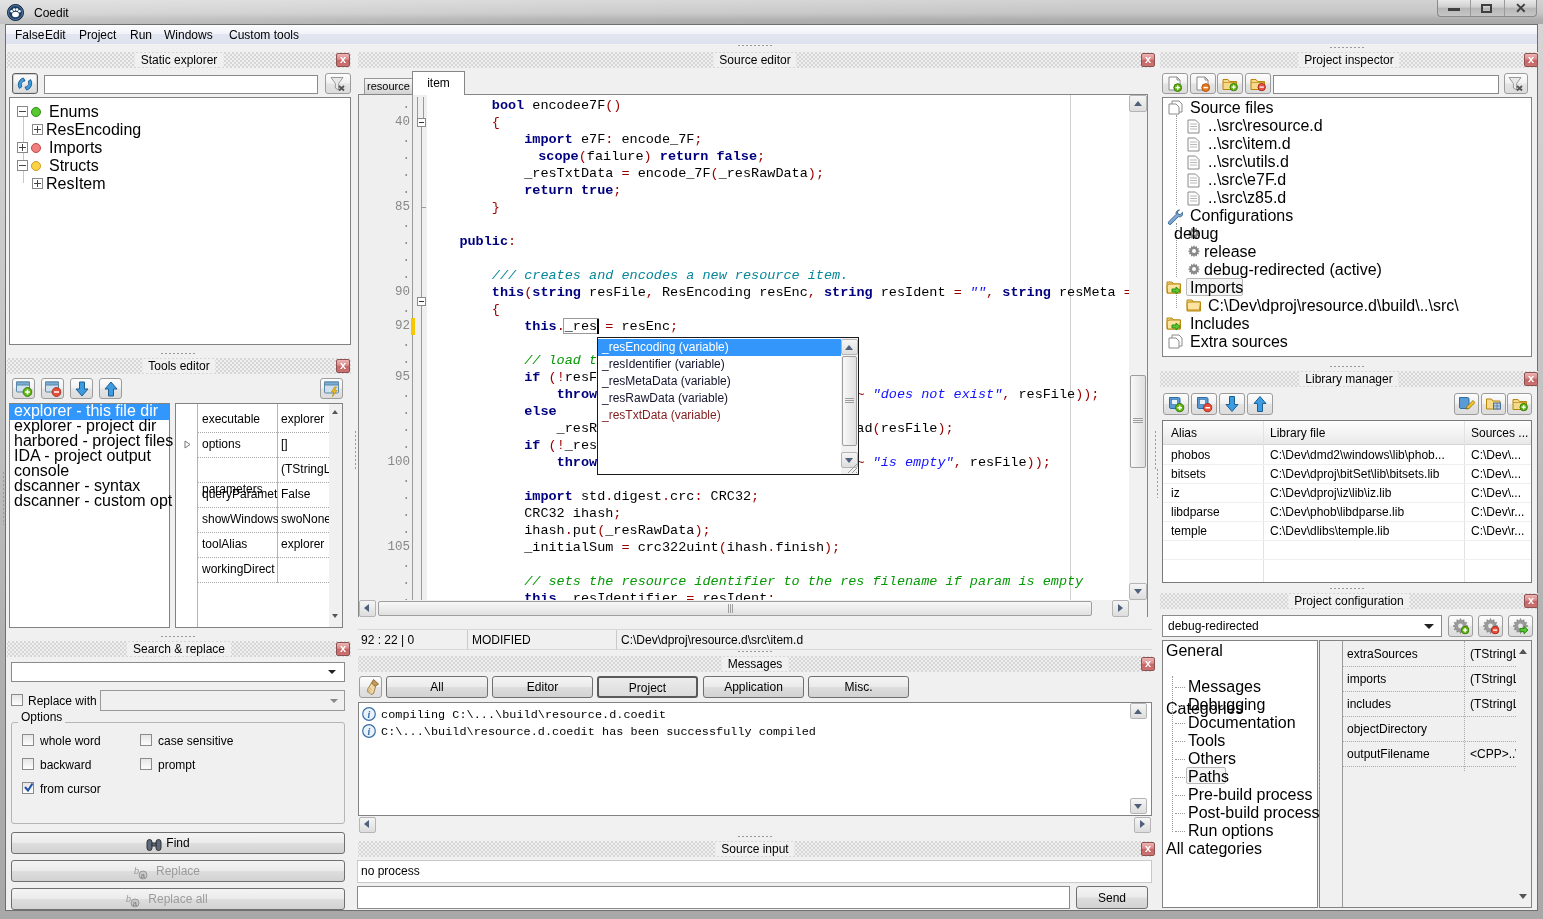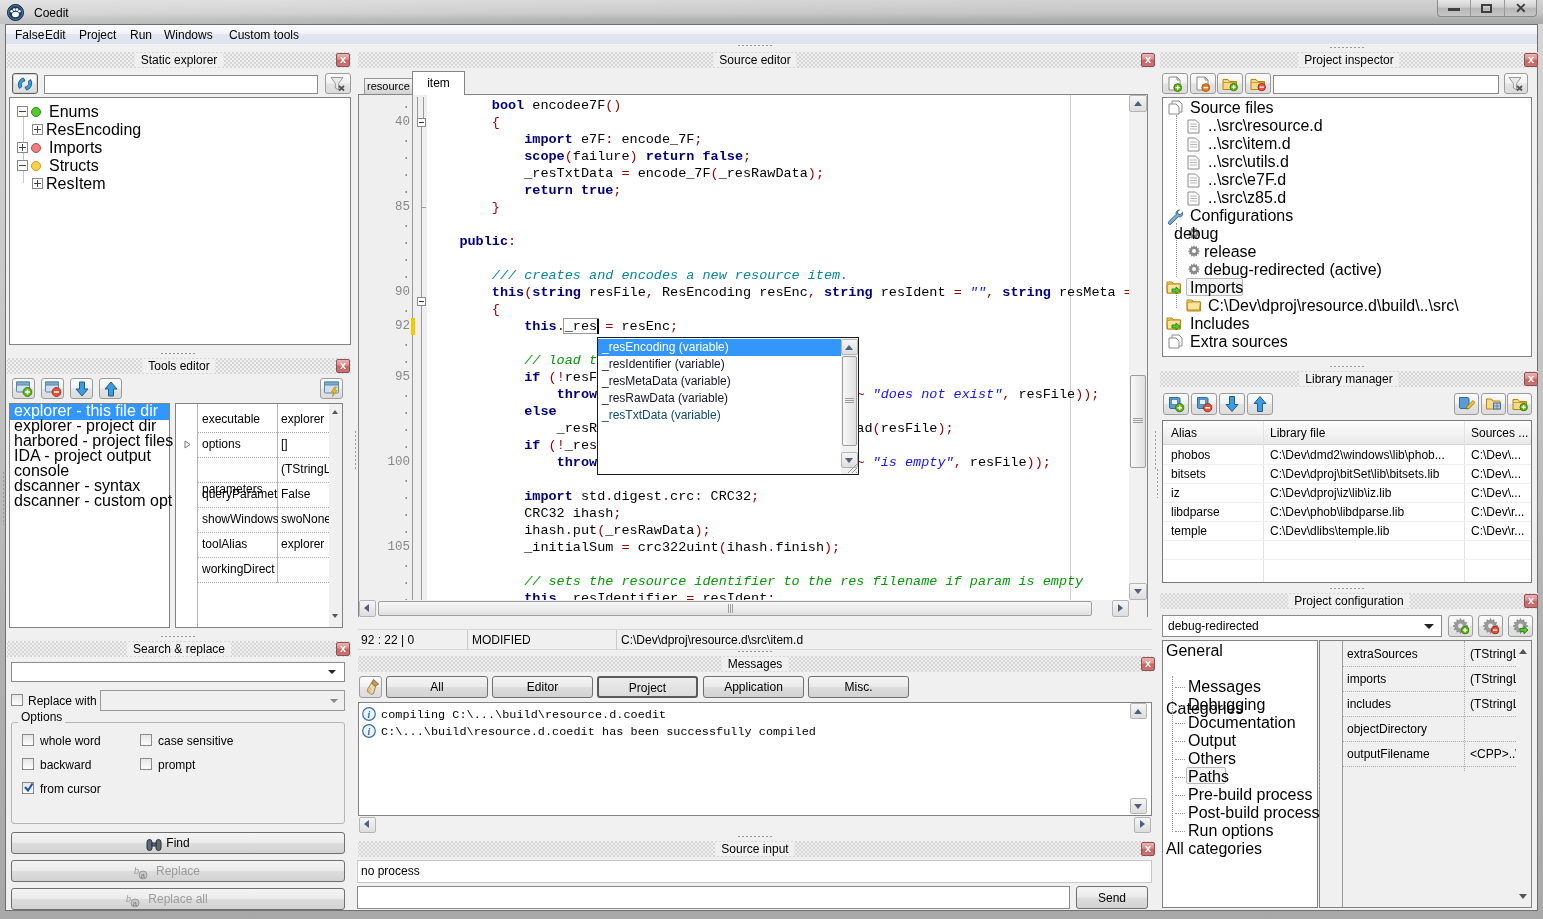--- a/index.html
+++ b/index.html
@@ -317,21 +317,21 @@
 <div class="gut" style="left:362px;top:522px">.</div>
 <div class="gut" style="left:362px;top:539px">105</div>
 <div class="gut" style="left:362px;top:556px">.</div>
 <div class="gut" style="left:362px;top:573px">.</div>
 <div class="gut" style="left:362px;top:590px">.</div>
 <div class="abs" style="left:411px;top:318px;width:4px;height:17px;background:#f5c800"></div>
 
 <div class="cl" style="left:427px;top:97px">        <span class="k">bool</span> encodee7F<span class="o">()</span></div>
 <div class="cl" style="left:427px;top:114px">        <span class="o">{</span></div>
 <div class="cl" style="left:427px;top:131px">            <span class="k">import</span> e7F<span class="o">:</span> encode_7F<span class="o">;</span></div>
-<div class="cl" style="left:427px;top:148px">            <span class="k">scope</span><span class="o">(</span>failure<span class="o">)</span> <span class="k">return</span> <span class="k">false</span><span class="o">;</span></div>
+<div class="cl" style="left:441px;top:148px">            <span class="k">scope</span><span class="o">(</span>failure<span class="o">)</span> <span class="k">return</span> <span class="k">false</span><span class="o">;</span></div>
 <div class="cl" style="left:427px;top:165px">            _resTxtData <span class="o">=</span> encode_7F<span class="o">(</span>_resRawData<span class="o">);</span></div>
 <div class="cl" style="left:427px;top:182px">            <span class="k">return</span> <span class="k">true</span><span class="o">;</span></div>
 <div class="cl" style="left:427px;top:199px">        <span class="o">}</span></div>
 <div class="cl" style="left:427px;top:233px">    <span class="k">public</span><span class="o">:</span></div>
 <div class="cl" style="left:427px;top:267px">        <span class="dc">/// creates and encodes a new resource item.</span></div>
 <div class="cl" style="left:427px;top:284px">        <span class="k">this</span><span class="o">(</span><span class="k">string</span> resFile<span class="o">,</span> ResEncoding resEnc<span class="o">,</span> <span class="k">string</span> resIdent <span class="o">=</span> <span class="s">""</span><span class="o">,</span> <span class="k">string</span> resMeta <span class="o">=</span></div>
 <div class="cl" style="left:427px;top:301px">        <span class="o">{</span></div>
 <div class="cl" style="left:427px;top:318px">            <span class="k">this</span><span class="o">.</span>_res <span class="o">=</span> resEnc<span class="o">;</span></div>
 <div class="abs" style="left:563px;top:318px;width:36px;height:16px;border:1px solid #9a9a9a"></div>
 <div class="abs" style="left:597px;top:319px;width:2px;height:15px;background:#000"></div>
@@ -370,21 +370,21 @@
 <div class="abs" style="left:472px;top:633px">MODIFIED</div>
 <div class="abs" style="left:616px;top:630px;width:1px;height:19px;background:#c9c9c9"></div>
 <div class="abs" style="left:621px;top:633px">C:\Dev\dproj\resource.d\src\item.d</div>
 
 <div class="abs" style="left:597px;top:337px;width:262px;height:138px;background:#fff;border:1px solid #1a1a1a"></div>
 <div class="abs" style="left:598px;top:339px;width:243px;height:17px;background:#3296fa"></div>
 <div class="abs" style="left:602px;top:340px;color:#fff;line-height:15px">_resEncoding (variable)</div>
 <div class="abs" style="left:602px;top:357px;line-height:15px;color:#14142d">_resIdentifier (variable)</div>
 <div class="abs" style="left:602px;top:374px;line-height:15px;color:#14142d">_resMetaData (variable)</div>
 <div class="abs" style="left:602px;top:391px;line-height:15px;color:#14142d">_resRawData (variable)</div>
-<div class="abs" style="left:602px;top:408px;line-height:15px;color:#0c4a6e">_resTxtData (variable)</div>
+<div class="abs" style="left:602px;top:408px;line-height:15px;color:#7f1d1d">_resTxtData (variable)</div>
 <div class="abs" style="left:841px;top:338px;width:17px;height:136px;background:#f1f1f1"></div>
 <div class="abs" style="left:841px;top:339px;width:17px;height:16px;background:linear-gradient(180deg,#f5f5f5,#ddd);border:1px solid #b5b5b5;border-radius:2px"></div>
 <div class="abs" style="left:845px;top:345px;width:0;height:0;border-left:4px solid transparent;border-right:4px solid transparent;border-bottom:5px solid #50607a"></div>
 <div class="abs" style="left:841px;top:452px;width:17px;height:16px;background:linear-gradient(180deg,#f5f5f5,#ddd);border:1px solid #b5b5b5;border-radius:2px"></div>
 <div class="abs" style="left:845px;top:458px;width:0;height:0;border-left:4px solid transparent;border-right:4px solid transparent;border-top:5px solid #50607a"></div>
 <div class="abs" style="left:842px;top:356px;width:15px;height:90px;background:linear-gradient(90deg,#f8f8f8,#e0e0e0);border:1px solid #9e9e9e;border-radius:2px"></div>
 <div class="abs" style="left:845px;top:398px;width:9px;height:1px;background:#9e9e9e;box-shadow:0 2px #9e9e9e,0 4px #9e9e9e"></div>
 <svg class="abs" style="left:846px;top:462px" width="12" height="12">
     <path d="M11 2 L2 11 M11 6 L6 11 M11 10 L10 11" stroke="#9a9a9a" stroke-width="1"></path>
   </svg>
@@ -647,21 +647,21 @@
       <path d="M9 12.6 h4 v-2.2 l4 3.7 -4 3.7 v-2.2 h-4z" fill="#58c832" stroke="#2e8c12" transform="translate(-1.5,-1.5)"></path>
     </svg>
 </div>
 <div class="wbox" style="left:1162px;top:640px;width:156px;height:268px"></div>
 <div class="trow" style="left:1166px;top:642px">General</div>
 <div class="trow" style="left:1166px;top:700px">Categories</div>
 <div class="abs" style="left:1172px;top:676px;width:1px;height:156px;border-left:1px dotted #999"></div>
 <div class="trow dots" style="left:1188px;top:678px">Messages</div>
 <div class="trow dots" style="left:1188px;top:696px">Debugging</div>
 <div class="trow dots" style="left:1188px;top:714px">Documentation</div>
-<div class="trow dots" style="left:1188px;top:732px">Output</div>
+<div class="trow dots" style="left:1188px;top:732px">Tools</div>
 <div class="trow dots" style="left:1188px;top:750px">Others</div>
 <div class="abs" style="left:1186px;top:767px;width:40px;height:17px;border:1px solid #b9b9b9;border-radius:2px;background:#f5f5f5"></div>
 <div class="trow dots" style="left:1188px;top:768px">Paths</div>
 <div class="trow dots" style="left:1188px;top:786px">Pre-build process</div>
 <div class="trow dots" style="left:1188px;top:804px">Post-build process</div>
 <div class="trow dots" style="left:1188px;top:822px">Run options</div>
 <div class="trow" style="left:1166px;top:840px">All categories</div>
 
 <div class="abs" style="left:1319px;top:640px;width:213px;height:268px;background:#f0f0f0;border:1px solid #828282"></div>
 <div class="abs" style="left:1342px;top:641px;width:1px;height:266px;background:#9a9a9a"></div>

